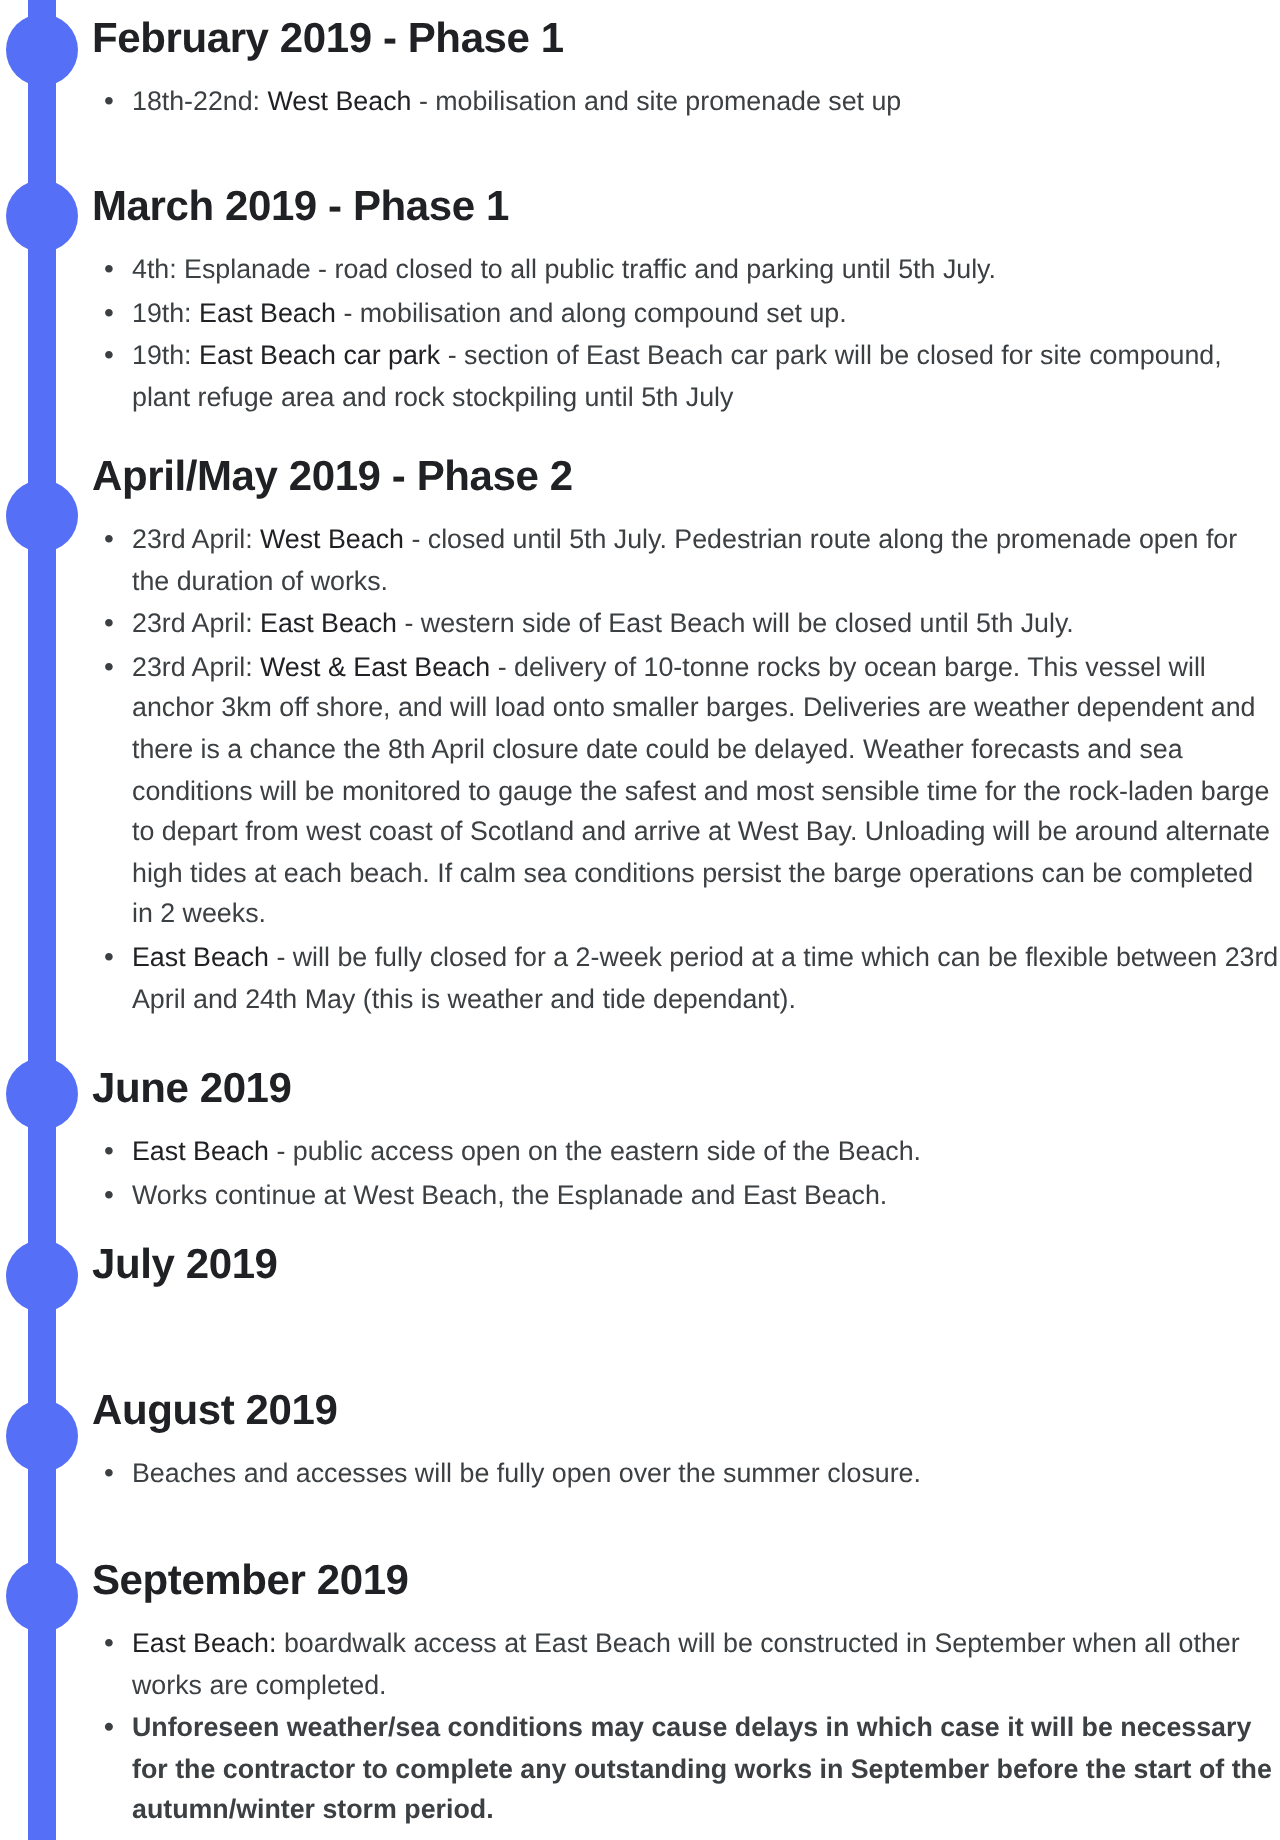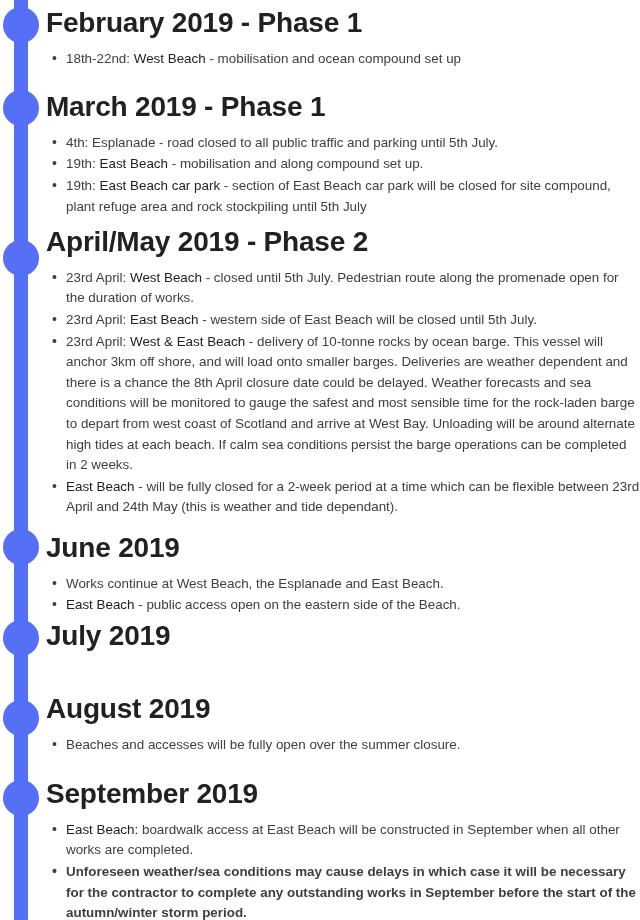--- a/index.html
+++ b/index.html
@@ -48,21 +48,21 @@
   }
 
   .section {
     position: absolute;
     left: 46px;
     width: 594px;
   }
 
   h2.month {
     margin: 0 0 10px 0;
-    font-size: 28px;
+    font-size: 21px;
     font-weight: bold;
     color: #202124;
     letter-spacing: -0.2px;
     line-height: 1.1;
   }
 
   ul.points {
     margin: 0;
     padding: 0 0 0 20px;
     list-style: none;
@@ -107,21 +107,21 @@
       <div class="node" style="top: 240px;"></div>
       <div class="node" style="top: 529px;"></div>
       <div class="node" style="top: 620px;"></div>
       <div class="node" style="top: 700px;"></div>
       <div class="node" style="top: 780px;"></div>
     </div>
   <div class="content" id="sections">
       <div class="section" style="top: 8px;">
         <h2 class="month">February 2019 - Phase 1</h2>
         <ul class="points">
-          <li><span>18th-22nd: </span><b>West Beach</b><span> - mobilisation and ocean compound set up</span></li>
+          <li><span>18th-22nd: </span><b>West Beach</b><span> - mobilisation and site promenade set up</span></li>
         </ul>
       </div>
       <div class="section" style="top: 92px;">
         <h2 class="month">March 2019 - Phase 1</h2>
         <ul class="points">
           <li><span>4th: Esplanade - road closed to all public traffic and parking until 5th July.</span></li>
           <li><span>19th: </span><b>East Beach</b><span> - mobilisation and along compound set up.</span></li>
           <li><span>19th: </span><b>East Beach car park</b><span> - section of East Beach car park will be closed for site compound, plant refuge area and rock stockpiling until 5th July</span></li>
         </ul>
       </div>
@@ -130,22 +130,22 @@
         <ul class="points">
           <li><span>23rd April: </span><b>West Beach</b><span> - closed until 5th July. Pedestrian route along the promenade open for the duration of works.</span></li>
           <li><span>23rd April: </span><b>East Beach</b><span> - western side of East Beach will be closed until 5th July.</span></li>
           <li><span>23rd April: </span><b>West &amp; East Beach</b><span> - delivery of 10-tonne rocks by ocean barge. This vessel will anchor 3km off shore, and will load onto smaller barges. Deliveries are weather dependent and there is a chance the 8th April closure date could be delayed. Weather forecasts and sea conditions will be monitored to gauge the safest and most sensible time for the rock-laden barge to depart from west coast of Scotland and arrive at West Bay. Unloading will be around alternate high tides at each beach. If calm sea conditions persist the barge operations can be completed in 2 weeks.</span></li>
           <li><b>East Beach</b><span> - will be fully closed for a 2-week period at a time which can be flexible between 23rd April and 24th May (this is weather and tide dependant).</span></li>
         </ul>
       </div>
       <div class="section" style="top: 533px;">
         <h2 class="month">June 2019</h2>
         <ul class="points">
+          <li><b>East Beach</b><span> - public access open on the eastern side of the Beach.</span></li>
           <li><span>Works continue at West Beach, the Esplanade and East Beach.</span></li>
-          <li><b>East Beach</b><span> - public access open on the eastern side of the Beach.</span></li>
         </ul>
       </div>
       <div class="section" style="top: 621px;">
         <h2 class="month">July 2019</h2>
       </div>
       <div class="section" style="top: 694px;">
         <h2 class="month">August 2019</h2>
         <ul class="points">
           <li><span>Beaches and accesses will be fully open over the summer closure.</span></li>
         </ul>

